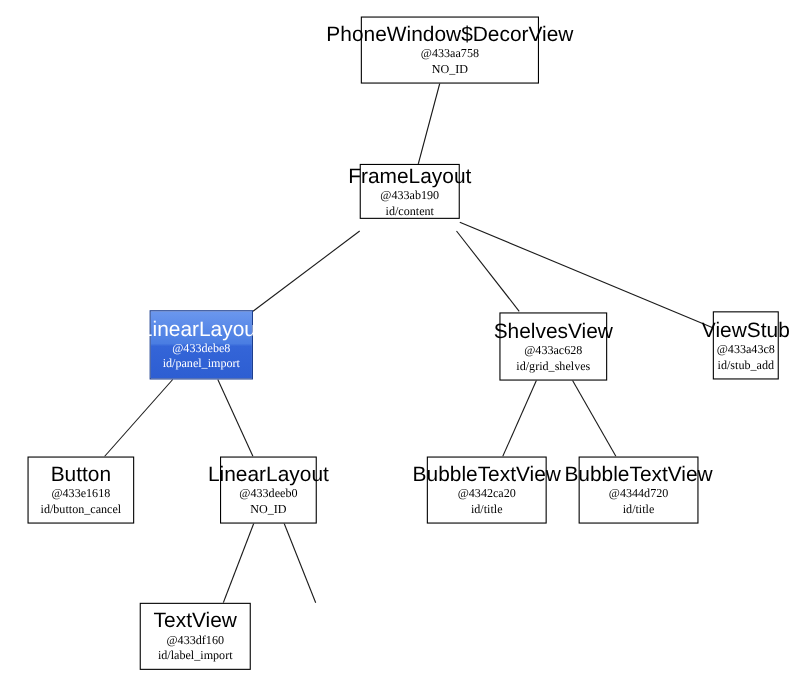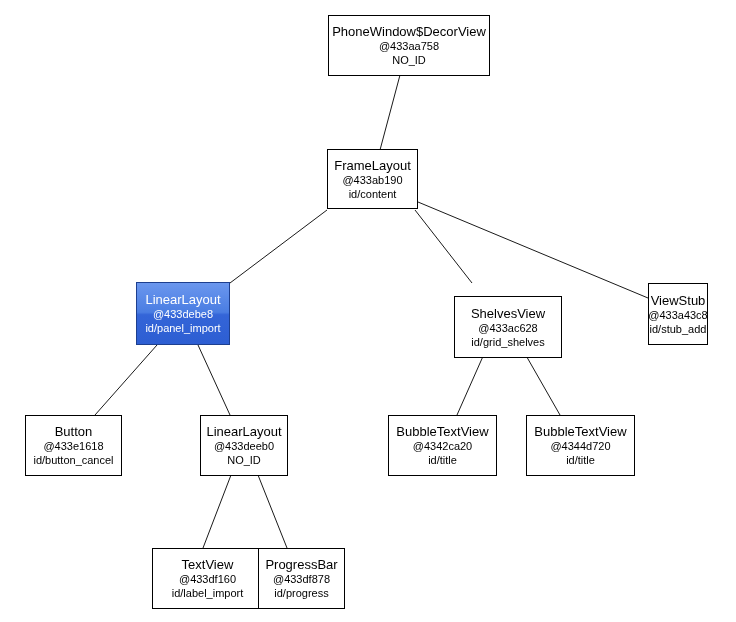--- a/index.html
+++ b/index.html
@@ -30,22 +30,22 @@
     flex-direction: column;
     align-items: center;
     justify-content: center;
     gap: 3px;
     text-align: center;
     color: #000000;
     cursor: default;
     line-height: 1;
     white-space: nowrap;
   }
-  .node .cls  { font-size: 13px; }
-  .node .meta { font-size: 11px; }
+  .node .cls  { font-size: 19px; }
+  .node .meta { font-size: 11px; font-family: Liberation Serif, serif; }
   .node.selected {
     background: linear-gradient(180deg, #6b97ee 0%, #4a7de2 48%, #3465d8 52%, #2d5ed2 100%);
     border: 1px solid #1d3f8f;
     color: #ffffff;
   }
 </style>
 </head>
 <body>
 
 <div id="canvas">
@@ -64,33 +64,33 @@
       <line x1="258" y1="475" x2="287" y2="548"></line>
     </g>
   </svg>
 
   <div class="node" style="left:328px;top:15px;width:162px;height:61px">
     <span class="cls">PhoneWindow$DecorView</span>
     <span class="meta">@433aa758</span>
     <span class="meta">NO_ID</span>
   </div>
 
-  <div class="node" style="left:327px;top:149px;width:91px;height:60px">
+  <div class="node" style="left:327px;top:149px;width:91px;height:50px">
     <span class="cls">FrameLayout</span>
     <span class="meta">@433ab190</span>
     <span class="meta">id/content</span>
   </div>
 
   <div class="node selected" style="left:136px;top:282px;width:94px;height:63px">
     <span class="cls">LinearLayout</span>
     <span class="meta">@433debe8</span>
     <span class="meta">id/panel_import</span>
   </div>
 
-  <div class="node" style="left:454px;top:296px;width:108px;height:62px">
+  <div class="node" style="left:454px;top:284px;width:98px;height:62px">
     <span class="cls">ShelvesView</span>
     <span class="meta">@433ac628</span>
     <span class="meta">id/grid_shelves</span>
   </div>
 
   <div class="node" style="left:648px;top:283px;width:60px;height:62px">
     <span class="cls">ViewStub</span>
     <span class="meta">@433a43c8</span>
     <span class="meta">id/stub_add</span>
   </div>
@@ -112,25 +112,20 @@
     <span class="meta">@4342ca20</span>
     <span class="meta">id/title</span>
   </div>
 
   <div class="node" style="left:526px;top:415px;width:109px;height:61px">
     <span class="cls">BubbleTextView</span>
     <span class="meta">@4344d720</span>
     <span class="meta">id/title</span>
   </div>
 
-  <div class="node" style="left:152px;top:548px;width:111px;height:61px">
+  <div class="node" style="left:127px;top:548px;width:101px;height:61px">
     <span class="cls">TextView</span>
     <span class="meta">@433df160</span>
     <span class="meta">id/label_import</span>
   </div>
 
-  <div class="node" style="left:258px;top:548px;width:87px;height:61px">
-    <span class="cls">ProgressBar</span>
-    <span class="meta">@433df878</span>
-    <span class="meta">id/progress</span>
-  </div>
 
 </div>
 
 </body></html>

